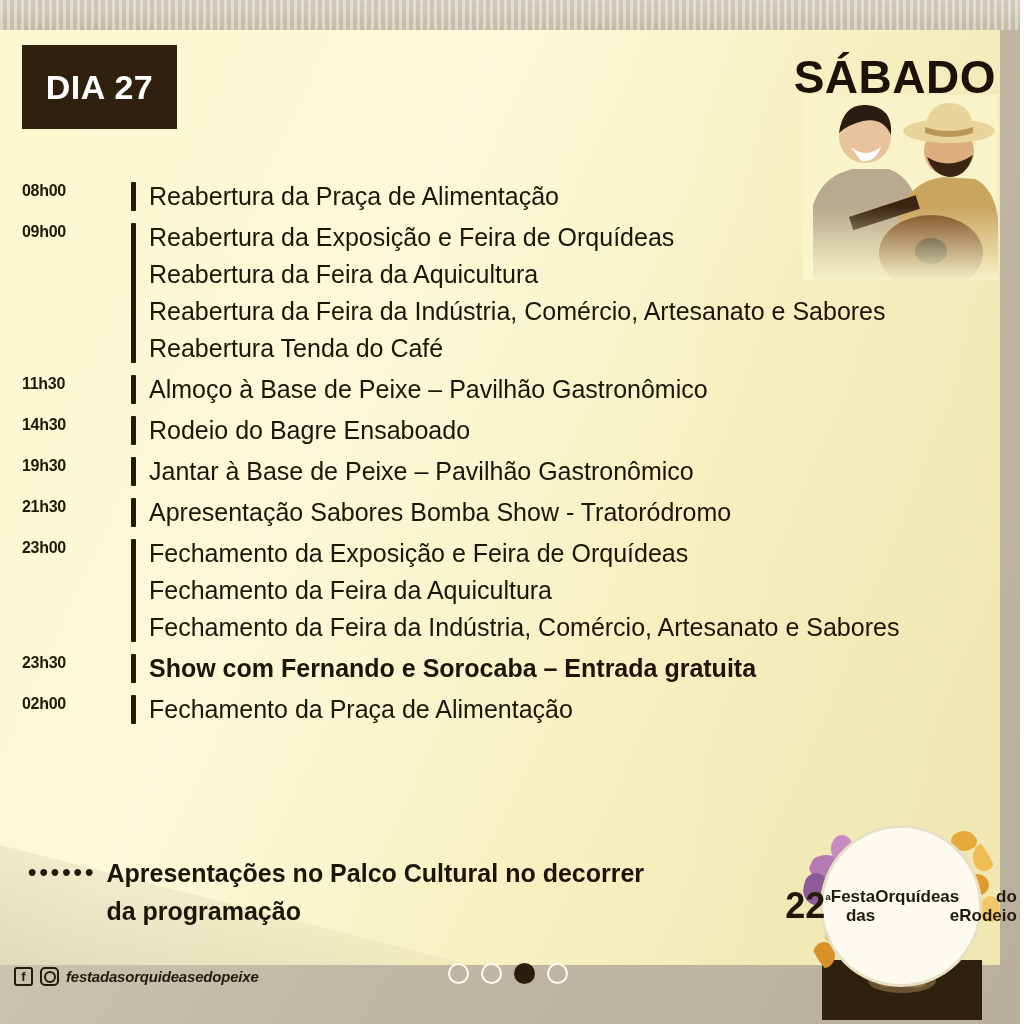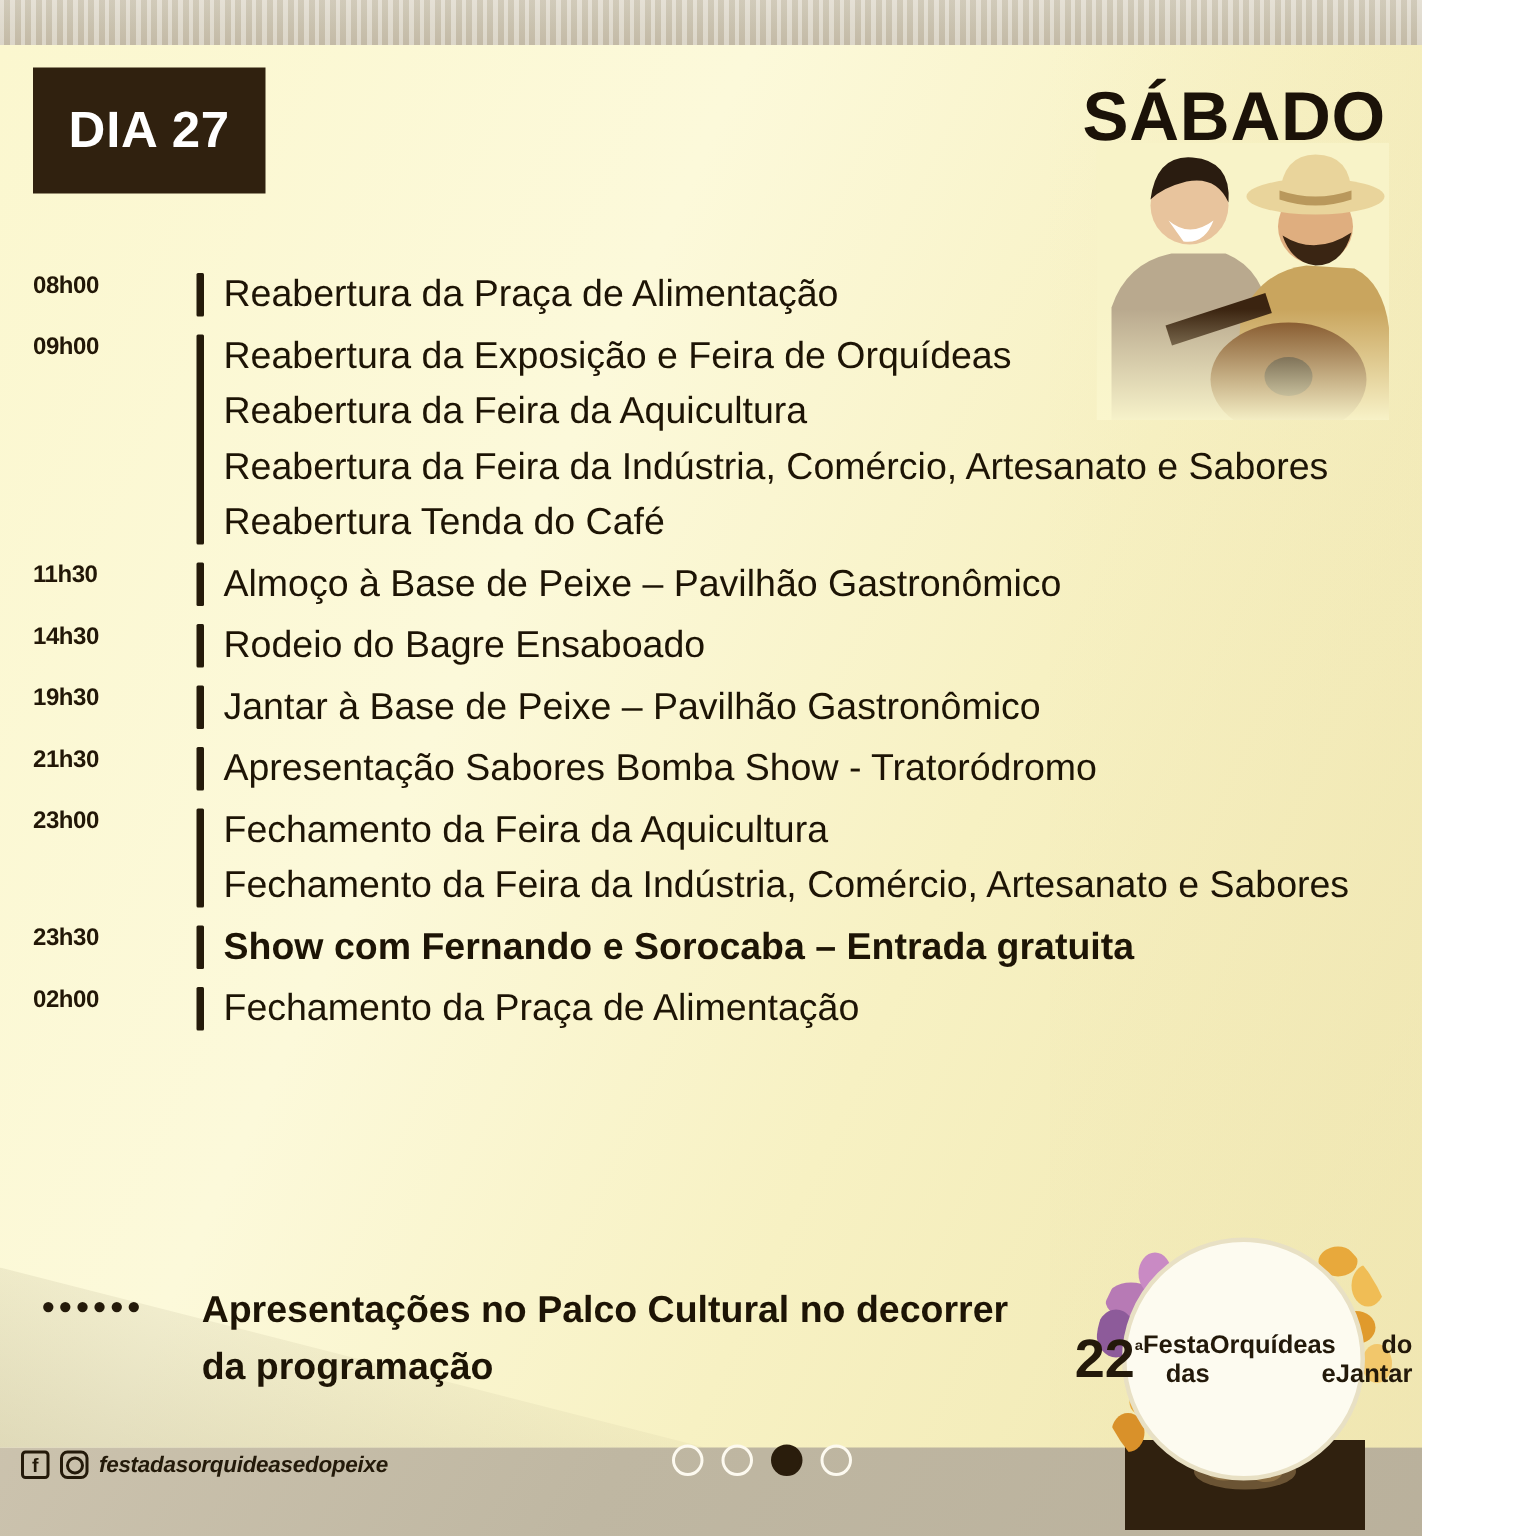--- a/index.html
+++ b/index.html
@@ -3,21 +3,21 @@
 <meta charset="utf-8">
 <style>
   * { box-sizing: border-box; margin: 0; padding: 0; }
   html, body {
     width: 1024px; height: 1024px;
     font-family: "Liberation Sans", sans-serif;
     overflow: hidden;
   }
   .poster {
     position: relative;
-    width: 948px; height: 1024px;
+    width: 1020px; height: 1024px;
     background: #8b5cf6;
     overflow: hidden;
   }
   
   .top-band {
     position: absolute; top: 0; left: 0; width: 1024px; height: 30px;
     background:
       repeating-linear-gradient(90deg, rgba(255,255,255,0.35) 0 3px, rgba(0,0,0,0.03) 3px 7px),
       linear-gradient(180deg,#d8d1c0,#c9c0ab);
   }
@@ -96,21 +96,21 @@
   
   .footnote {
     position: absolute; left: 28px; top: 855px; width: 700px;
     display: flex; align-items: flex-start;
   }
   .dots {
     font-size: 24px; letter-spacing: 3px; color: #241a0a; font-weight: bold;
     padding-top: 3px; margin-right: 10px;
   }
   .footnote-text {
-    font-size: 25px; font-weight: bold; color: #1d1405; line-height: 1.5; margin-left: 28px;
+    font-size: 25px; font-weight: bold; color: #1d1405; line-height: 1.5;
   }
   
   .social {
     position: absolute; left: 14px; bottom: 38px;
     display: flex; align-items: center; gap: 7px;
   }
   .sq {
     width: 19px; height: 19px; border: 2px solid #241a0a; border-radius: 3px;
     display: flex; align-items: center; justify-content: center;
     font-size: 13px; font-weight: bold; color: #241a0a;
@@ -243,20 +243,21 @@
       <div class="bar"></div>
       <div class="events">
         <div class="event">Apresentação Sabores Bomba Show - Tratoródromo</div>
       </div>
     </div>
 
     <div class="row">
       <div class="time">23h00</div>
       <div class="bar"></div>
       <div class="events">
+        <div class="event">Fechamento da Exposição e Feira de Orquídeas</div>
         <div class="event">Fechamento da Feira da Aquicultura</div>
         <div class="event">Fechamento da Feira da Indústria, Comércio, Artesanato e Sabores</div>
       </div>
     </div>
 
     <div class="row">
       <div class="time">23h30</div>
       <div class="bar"></div>
       <div class="events">
         <div class="event bold">Show com Fernando e Sorocaba – Entrada gratuita</div>
@@ -313,16 +314,16 @@
         <ellipse cx="86" cy="174" rx="12" ry="8" fill="#8d7045"></ellipse>
         <ellipse cx="114" cy="176" rx="11" ry="7" fill="#8d7045"></ellipse>
       </g>
     </svg>
     <div class="logo-circle">
       <div class="logo-num">
         <span>22</span><sup>ª</sup>
       </div>
       <div class="logo-txt">Festa das</div>
       <div class="logo-txt">Orquídeas e</div>
-      <div class="logo-txt">do Jantar</div>
+      <div class="logo-txt">do Rodeio</div>
     </div>
   </div>
 </div>
 
 </body></html>

